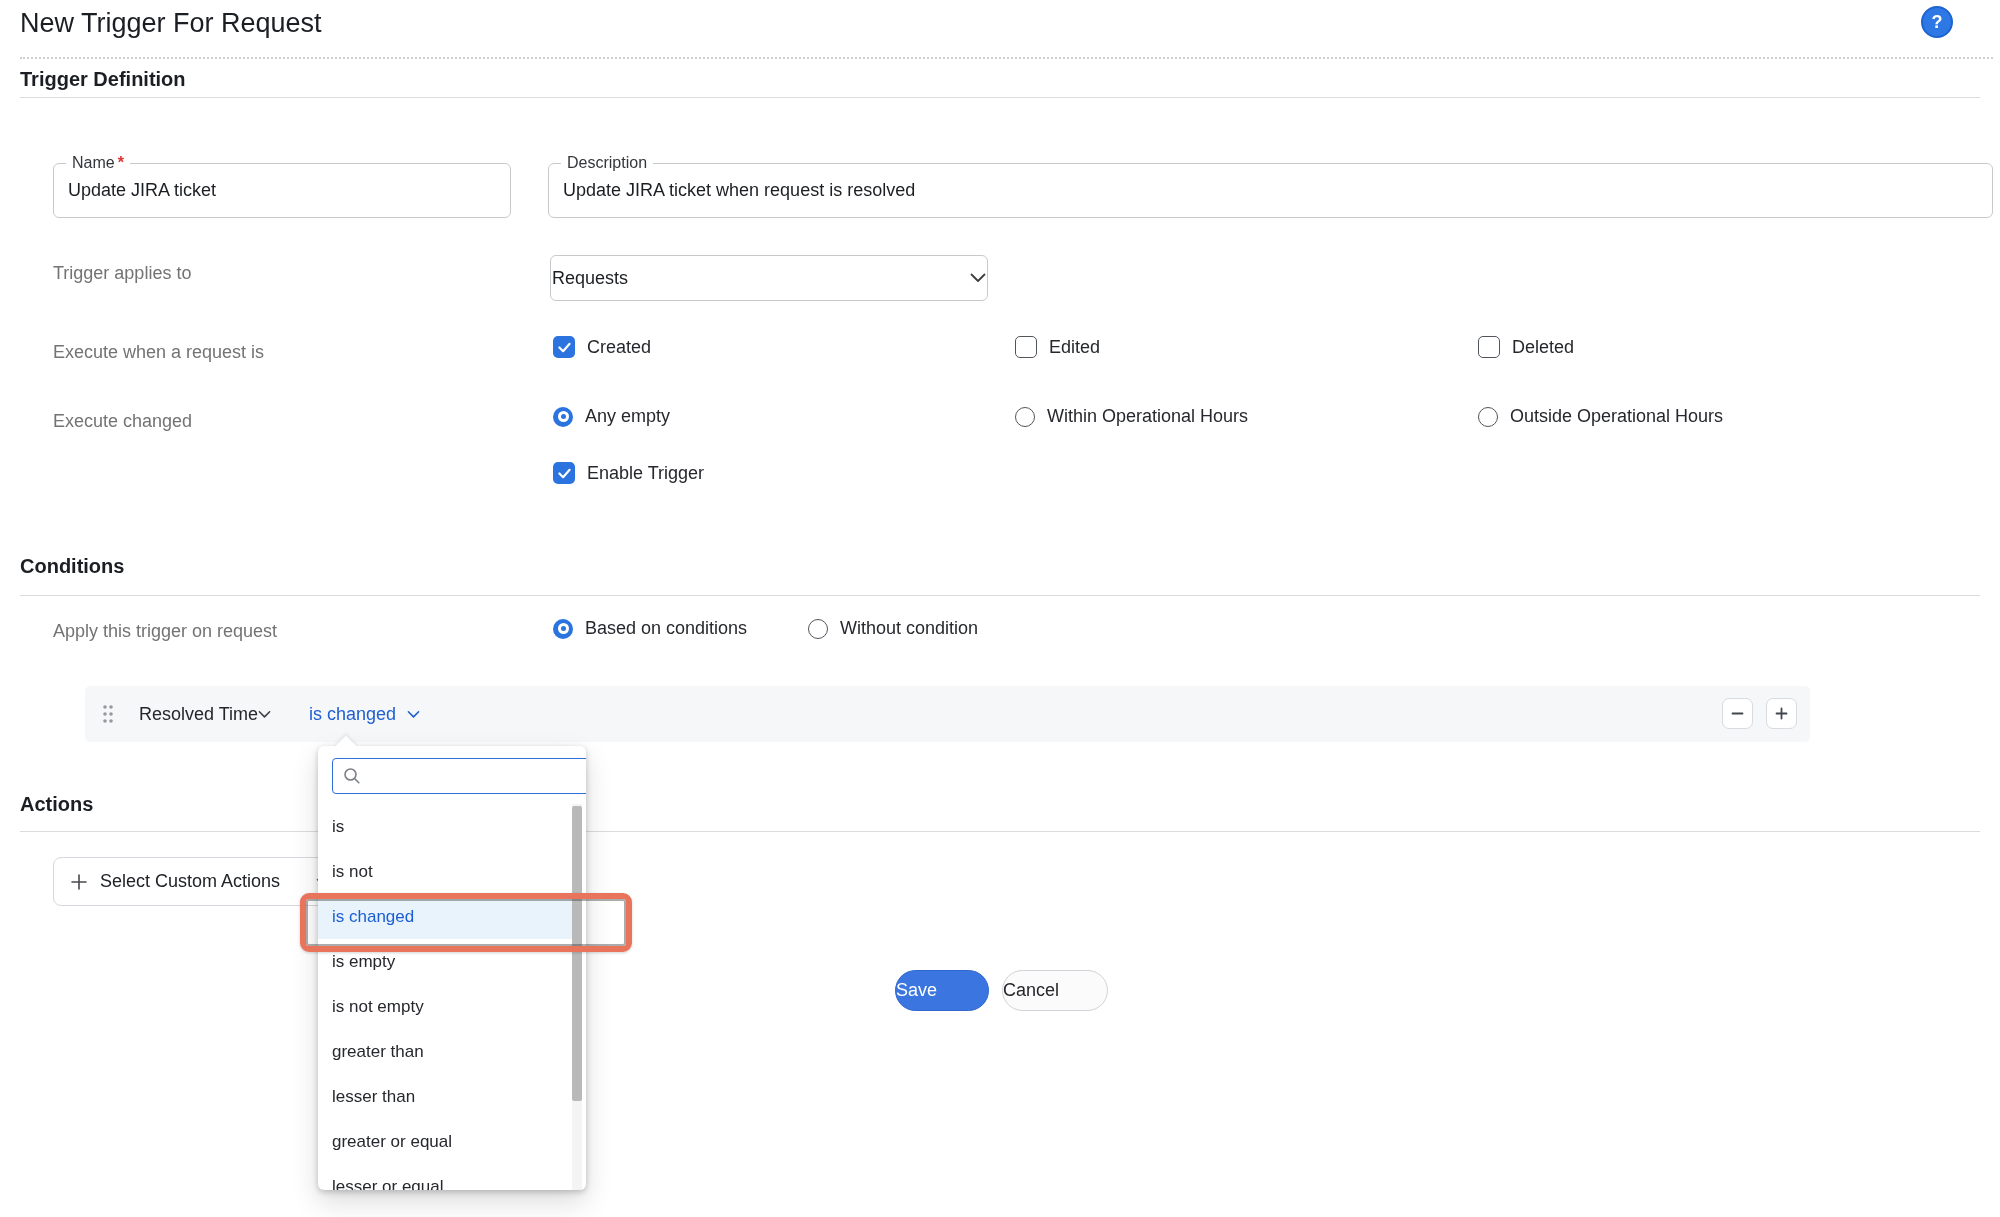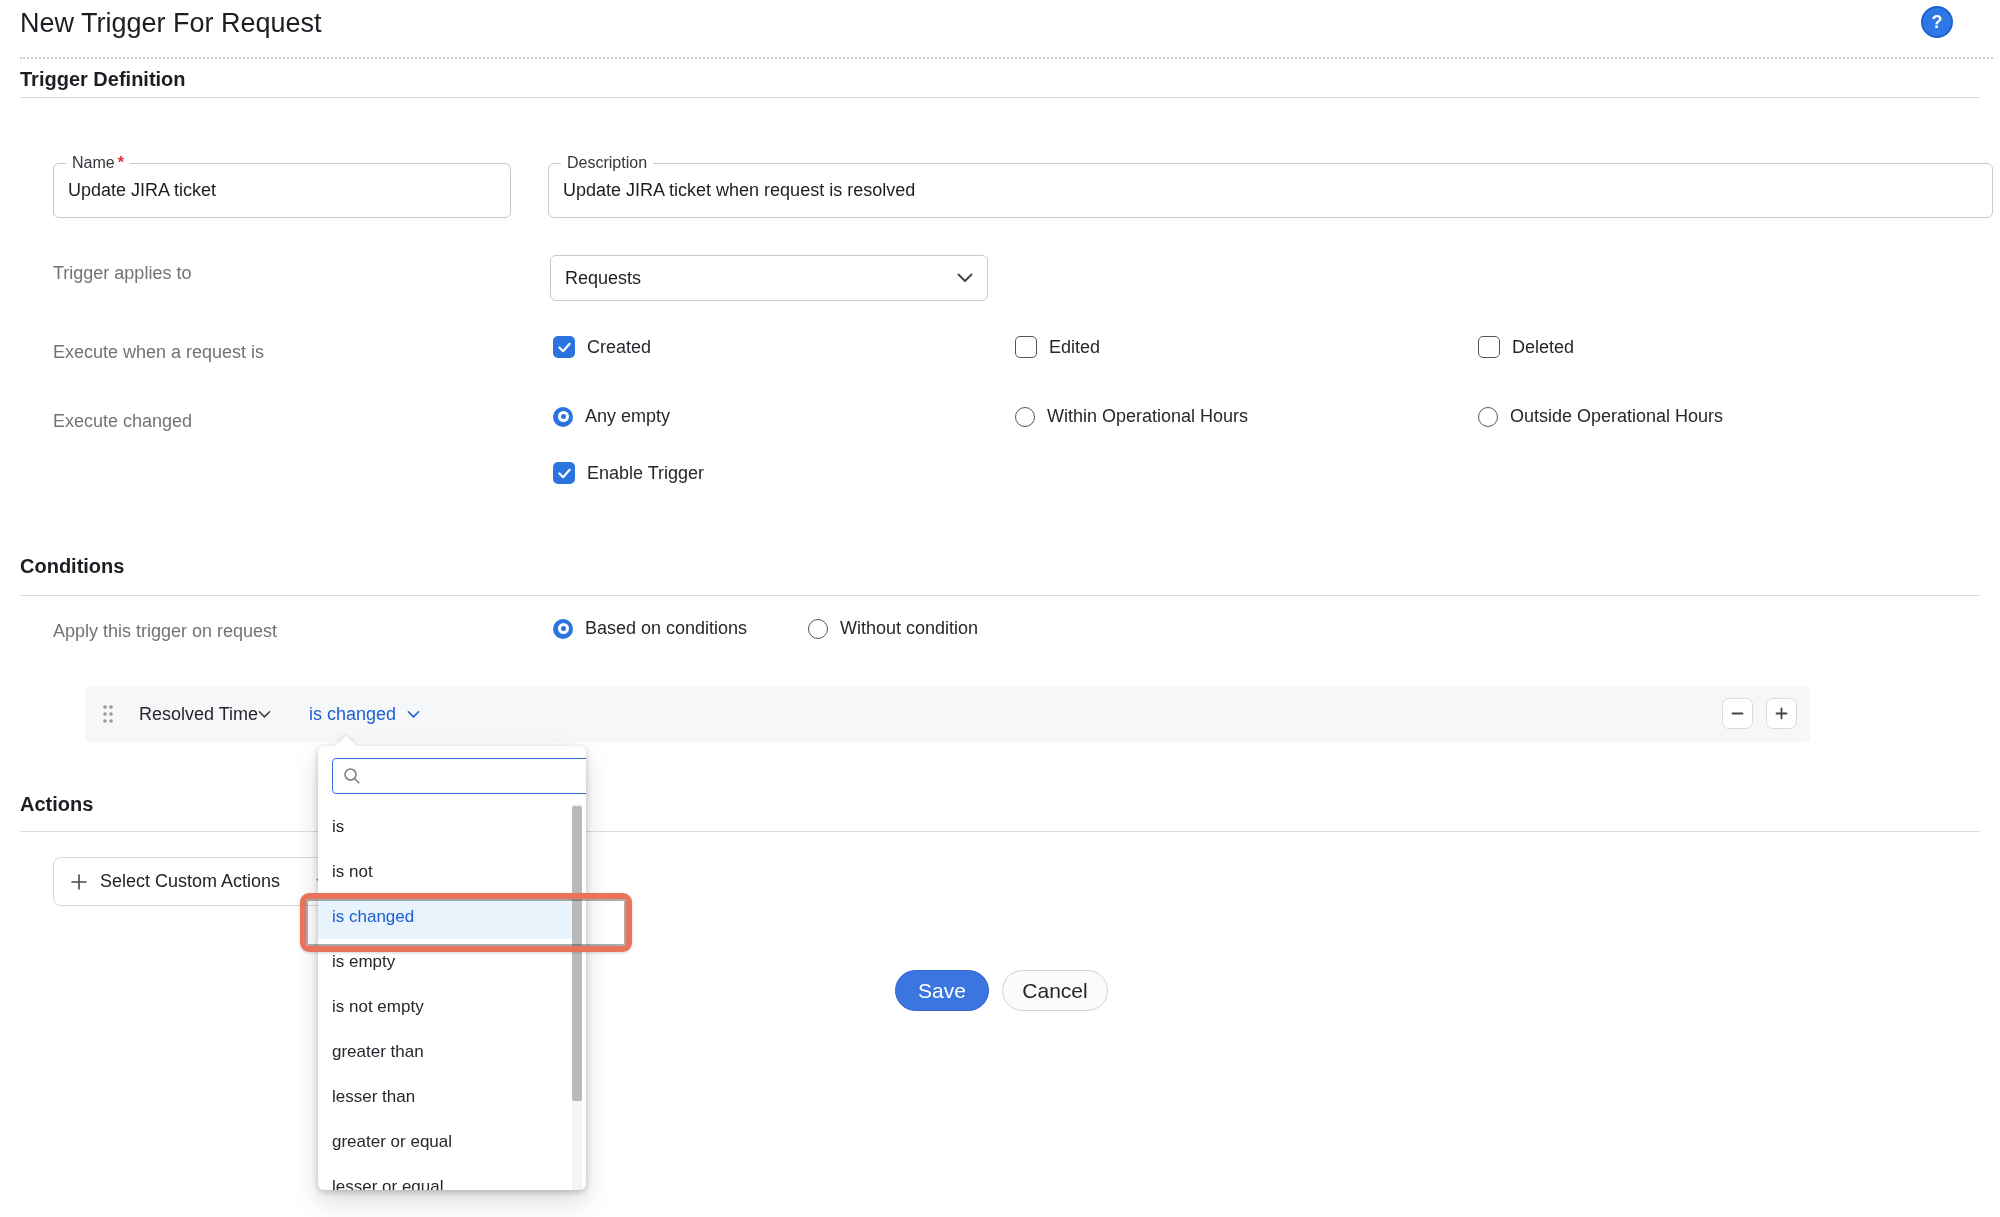--- a/index.html
+++ b/index.html
@@ -20,21 +20,21 @@
   
   .ofield{border:1px solid #c6cacd;border-radius:6px;background:#fff;box-sizing:border-box;height:55px;}
   .ofield .legend{position:absolute;top:-10px;left:12px;background:#fff;padding:0 6px;
     font-size:16px;color:#33363b;}
   .ofield .legend .req{color:#e03030;font-weight:700;margin-left:3px;}
   .ofield .value{position:absolute;left:14px;right:12px;top:0;bottom:0;display:flex;
     align-items:center;font-size:18px;color:#1b1e23;white-space:nowrap;overflow:hidden;}
   
   .form-label{font-size:18px;color:#737373;}
   .select{border:1px solid #c6cacd;border-radius:6px;background:#fff;box-sizing:border-box;
-    display:flex;align-items:center;padding:0 14px;font-size:18px;color:#1b1e23;cursor:pointer;}
+    display:flex;align-items:center;padding:0 1px;font-size:18px;color:#1b1e23;cursor:pointer;}
   .select .sp{flex:1;}
   .opt{display:flex;align-items:center;gap:12px;cursor:pointer;}
   .opt .lbl{font-size:18px;color:#26282d;}
   .checkbox{width:22px;height:22px;border-radius:5px;box-sizing:border-box;flex:0 0 auto;
     display:flex;align-items:center;justify-content:center;}
   .checkbox.on{background:#2b74e0;}
   .checkbox.off{border:1.5px solid #51555c;background:#fff;}
   .radio{width:20px;height:20px;border-radius:50%;box-sizing:border-box;position:relative;flex:0 0 auto;}
   .radio.on{background:#2b74e0;}
   .radio.on::before{content:"";position:absolute;inset:4.5px;background:#fff;border-radius:50%;}
@@ -70,21 +70,21 @@
   .dd-thumb{position:absolute;top:2px;left:0;width:10px;height:295px;background:#b9b9b9;border-radius:2px;}
   .annotation{position:absolute;left:-18px;top:147px;width:332px;height:59px;box-sizing:border-box;
     border:6px solid #e8745b;border-radius:9px;z-index:13;pointer-events:none;
     box-shadow:inset 0 0 0 2px rgba(70,70,70,.45),0 1px 3px rgba(0,0,0,.18);}
   
   .custom-actions-btn{left:53px;top:857px;width:292px;height:49px;background:#fff;
     border:1px solid #d5d8dc;border-radius:8px;box-sizing:border-box;display:flex;align-items:center;
     padding:0 16px;gap:12px;cursor:pointer;z-index:1;}
   .custom-actions-btn .lbl{font-size:18px;color:#202327;flex:1;white-space:nowrap;}
   
-  .btn{display:flex;align-items:center;justify-content:center;font-size:21px;border-radius:21px;
+  .btn{display:flex;align-items:center;font-size:18px;border-radius:21px;
     cursor:pointer;box-sizing:border-box;}
   .btn-save{left:895px;top:970px;width:94px;height:41px;background:#3b76e0;color:#fff;border:1px solid #2f67cd;}
   .btn-cancel{left:1002px;top:970px;width:106px;height:41px;background:#fbfbfb;color:#24262b;border:1px solid #cfd3d7;}
   .icon{display:inline-flex;align-items:center;justify-content:center;}
 </style>
 </head>
 <body>
 
 <div class="abs page-title">New Trigger For Request</div>
 <div class="abs help-btn">

